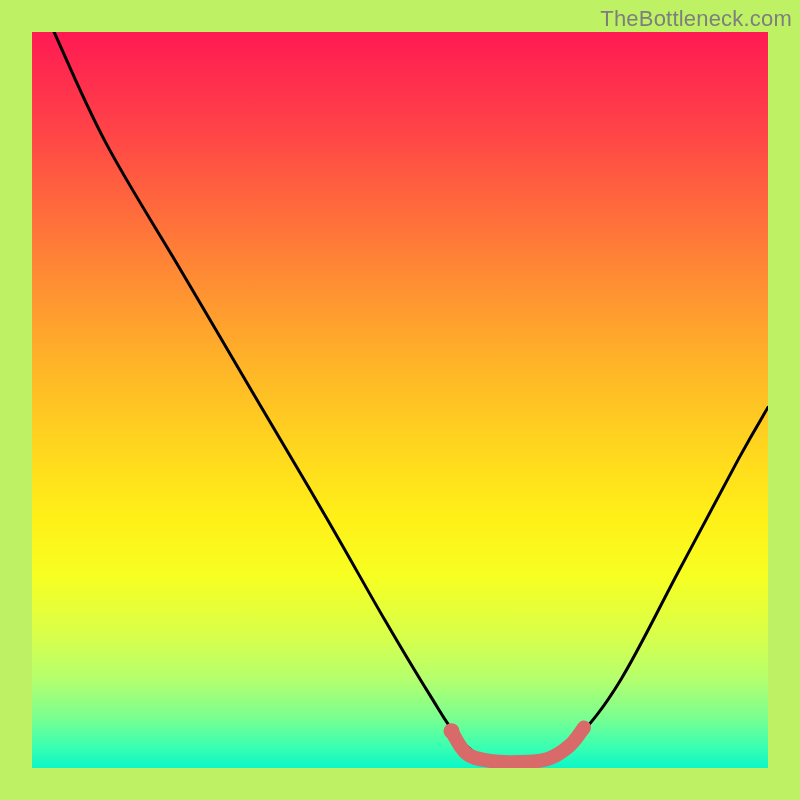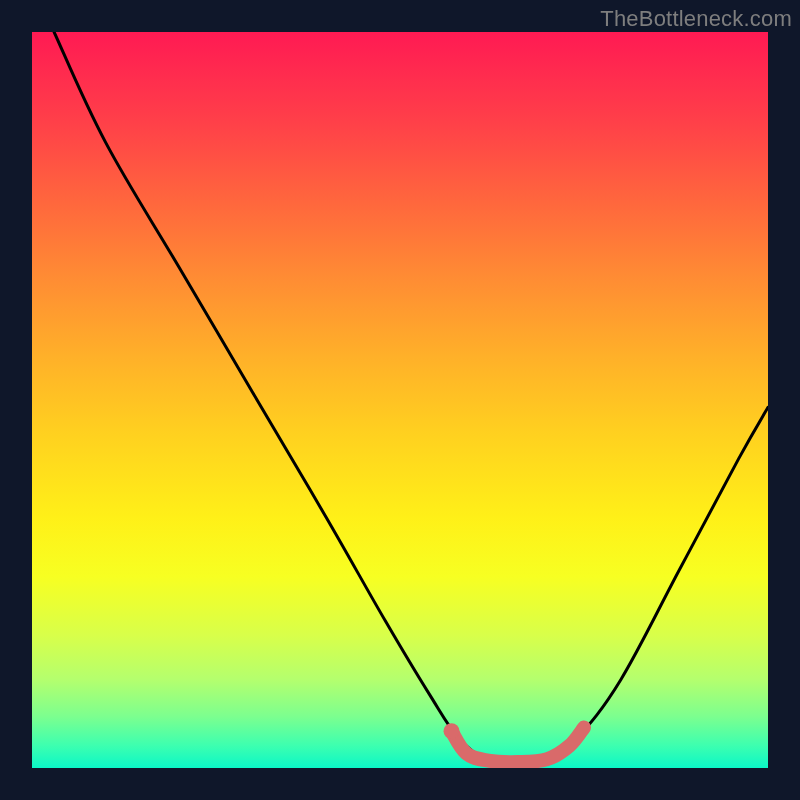--- a/index.html
+++ b/index.html
@@ -1,21 +1,21 @@
 <!DOCTYPE html>
 <html><head>
 <meta charset="utf-8">
 <style>
   * { margin: 0; padding: 0; box-sizing: border-box; }
   html, body { width: 800px; height: 800px; overflow: hidden; background: #000; }
   .stage {
     position: relative;
     width: 800px;
     height: 800px;
-    background: #0f172a;
+    background: #bef264;
   }
   .plot {
     position: absolute;
     left: 32px;
     top: 32px;
     width: 736px;
     height: 736px;
     background: linear-gradient(to bottom,
       #ff1a53 0%,
       #ff3f49 12%,

